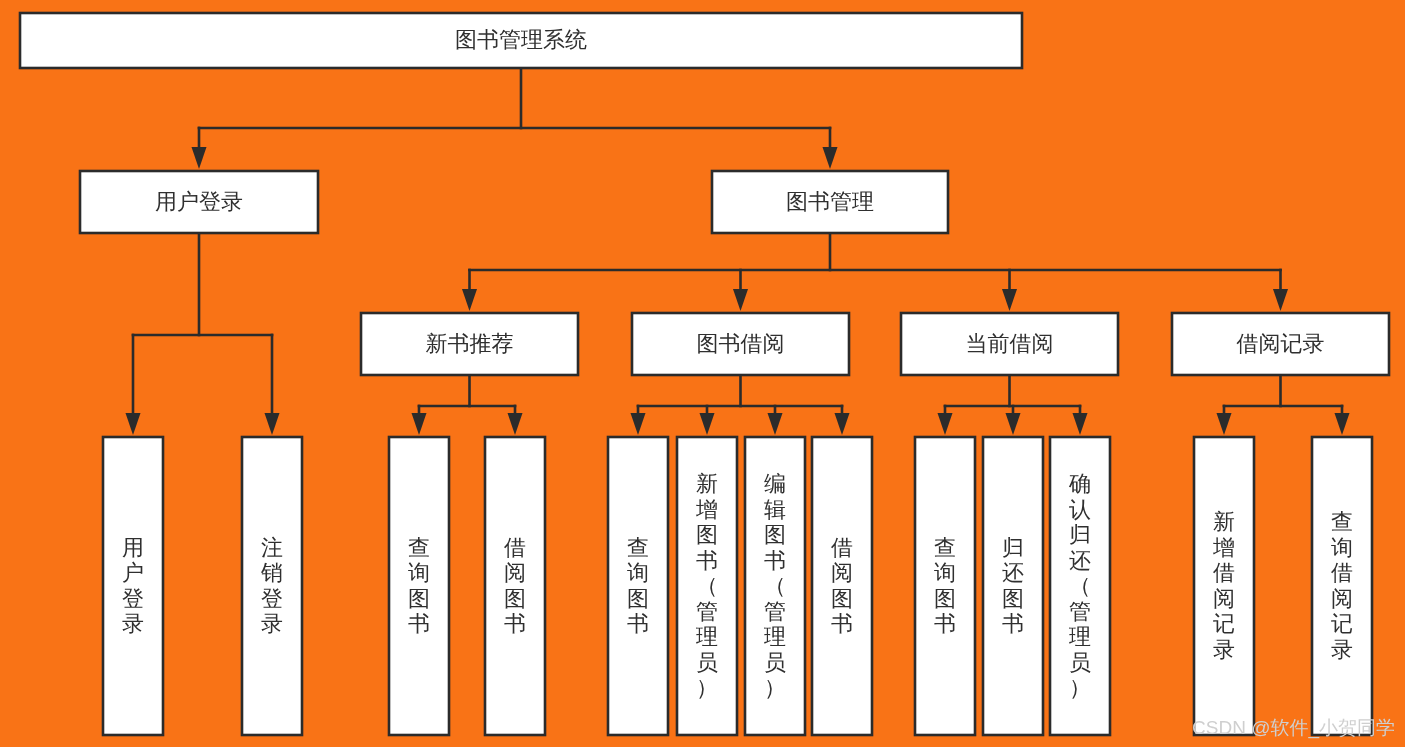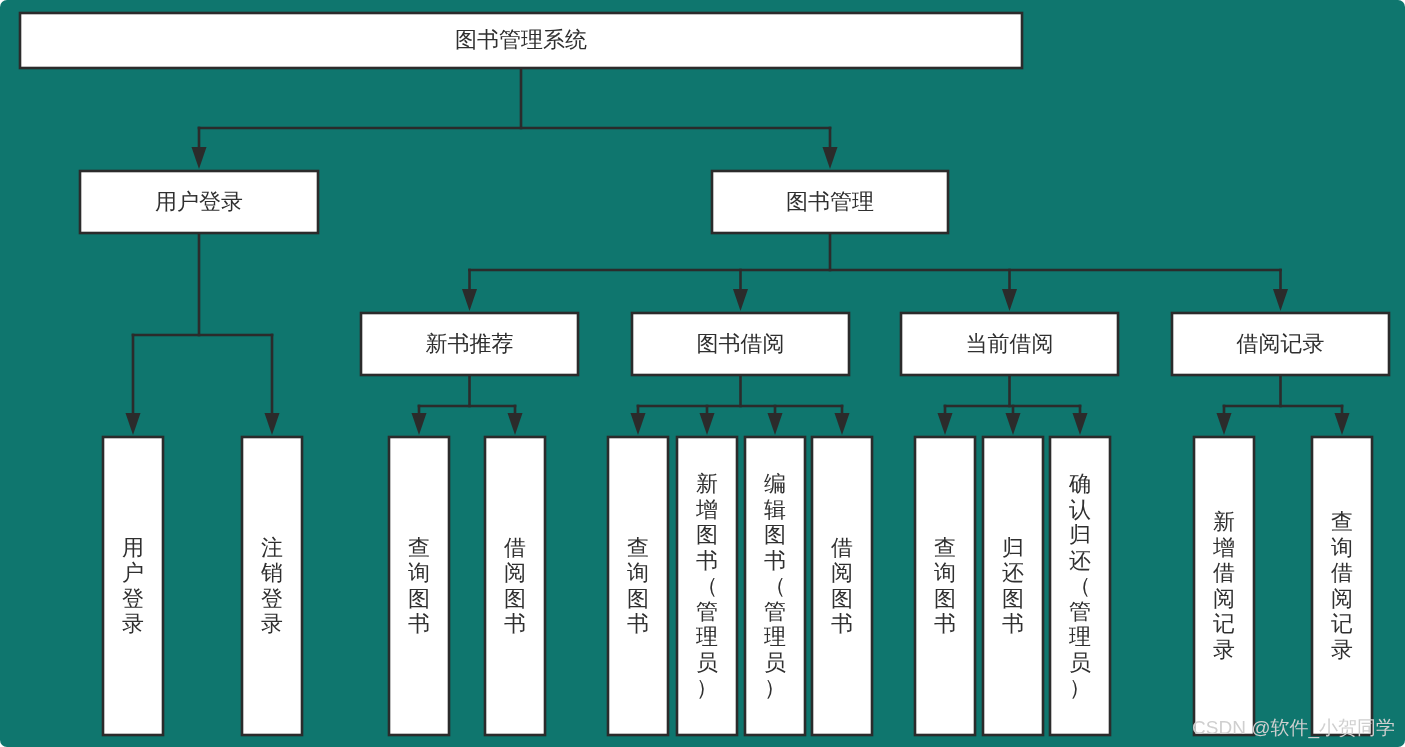--- a/index.html
+++ b/index.html
@@ -11,22 +11,21 @@
   body {
     width: 1405px;
     height: 747px;
     font-family: "Liberation Sans", "DejaVu Sans", sans-serif;
     overflow: hidden;
   }
   #diagram-root {
     position: relative;
     width: 1405px;
     height: 747px;
-    background: #0f766e;
-    border-radius: 7px;
+    background: #f97316;
   }
   svg.diagram-canvas {
     position: absolute;
     top: 0;
     left: 0;
     width: 1405px;
     height: 747px;
     display: block;
   }
   .node-box {

